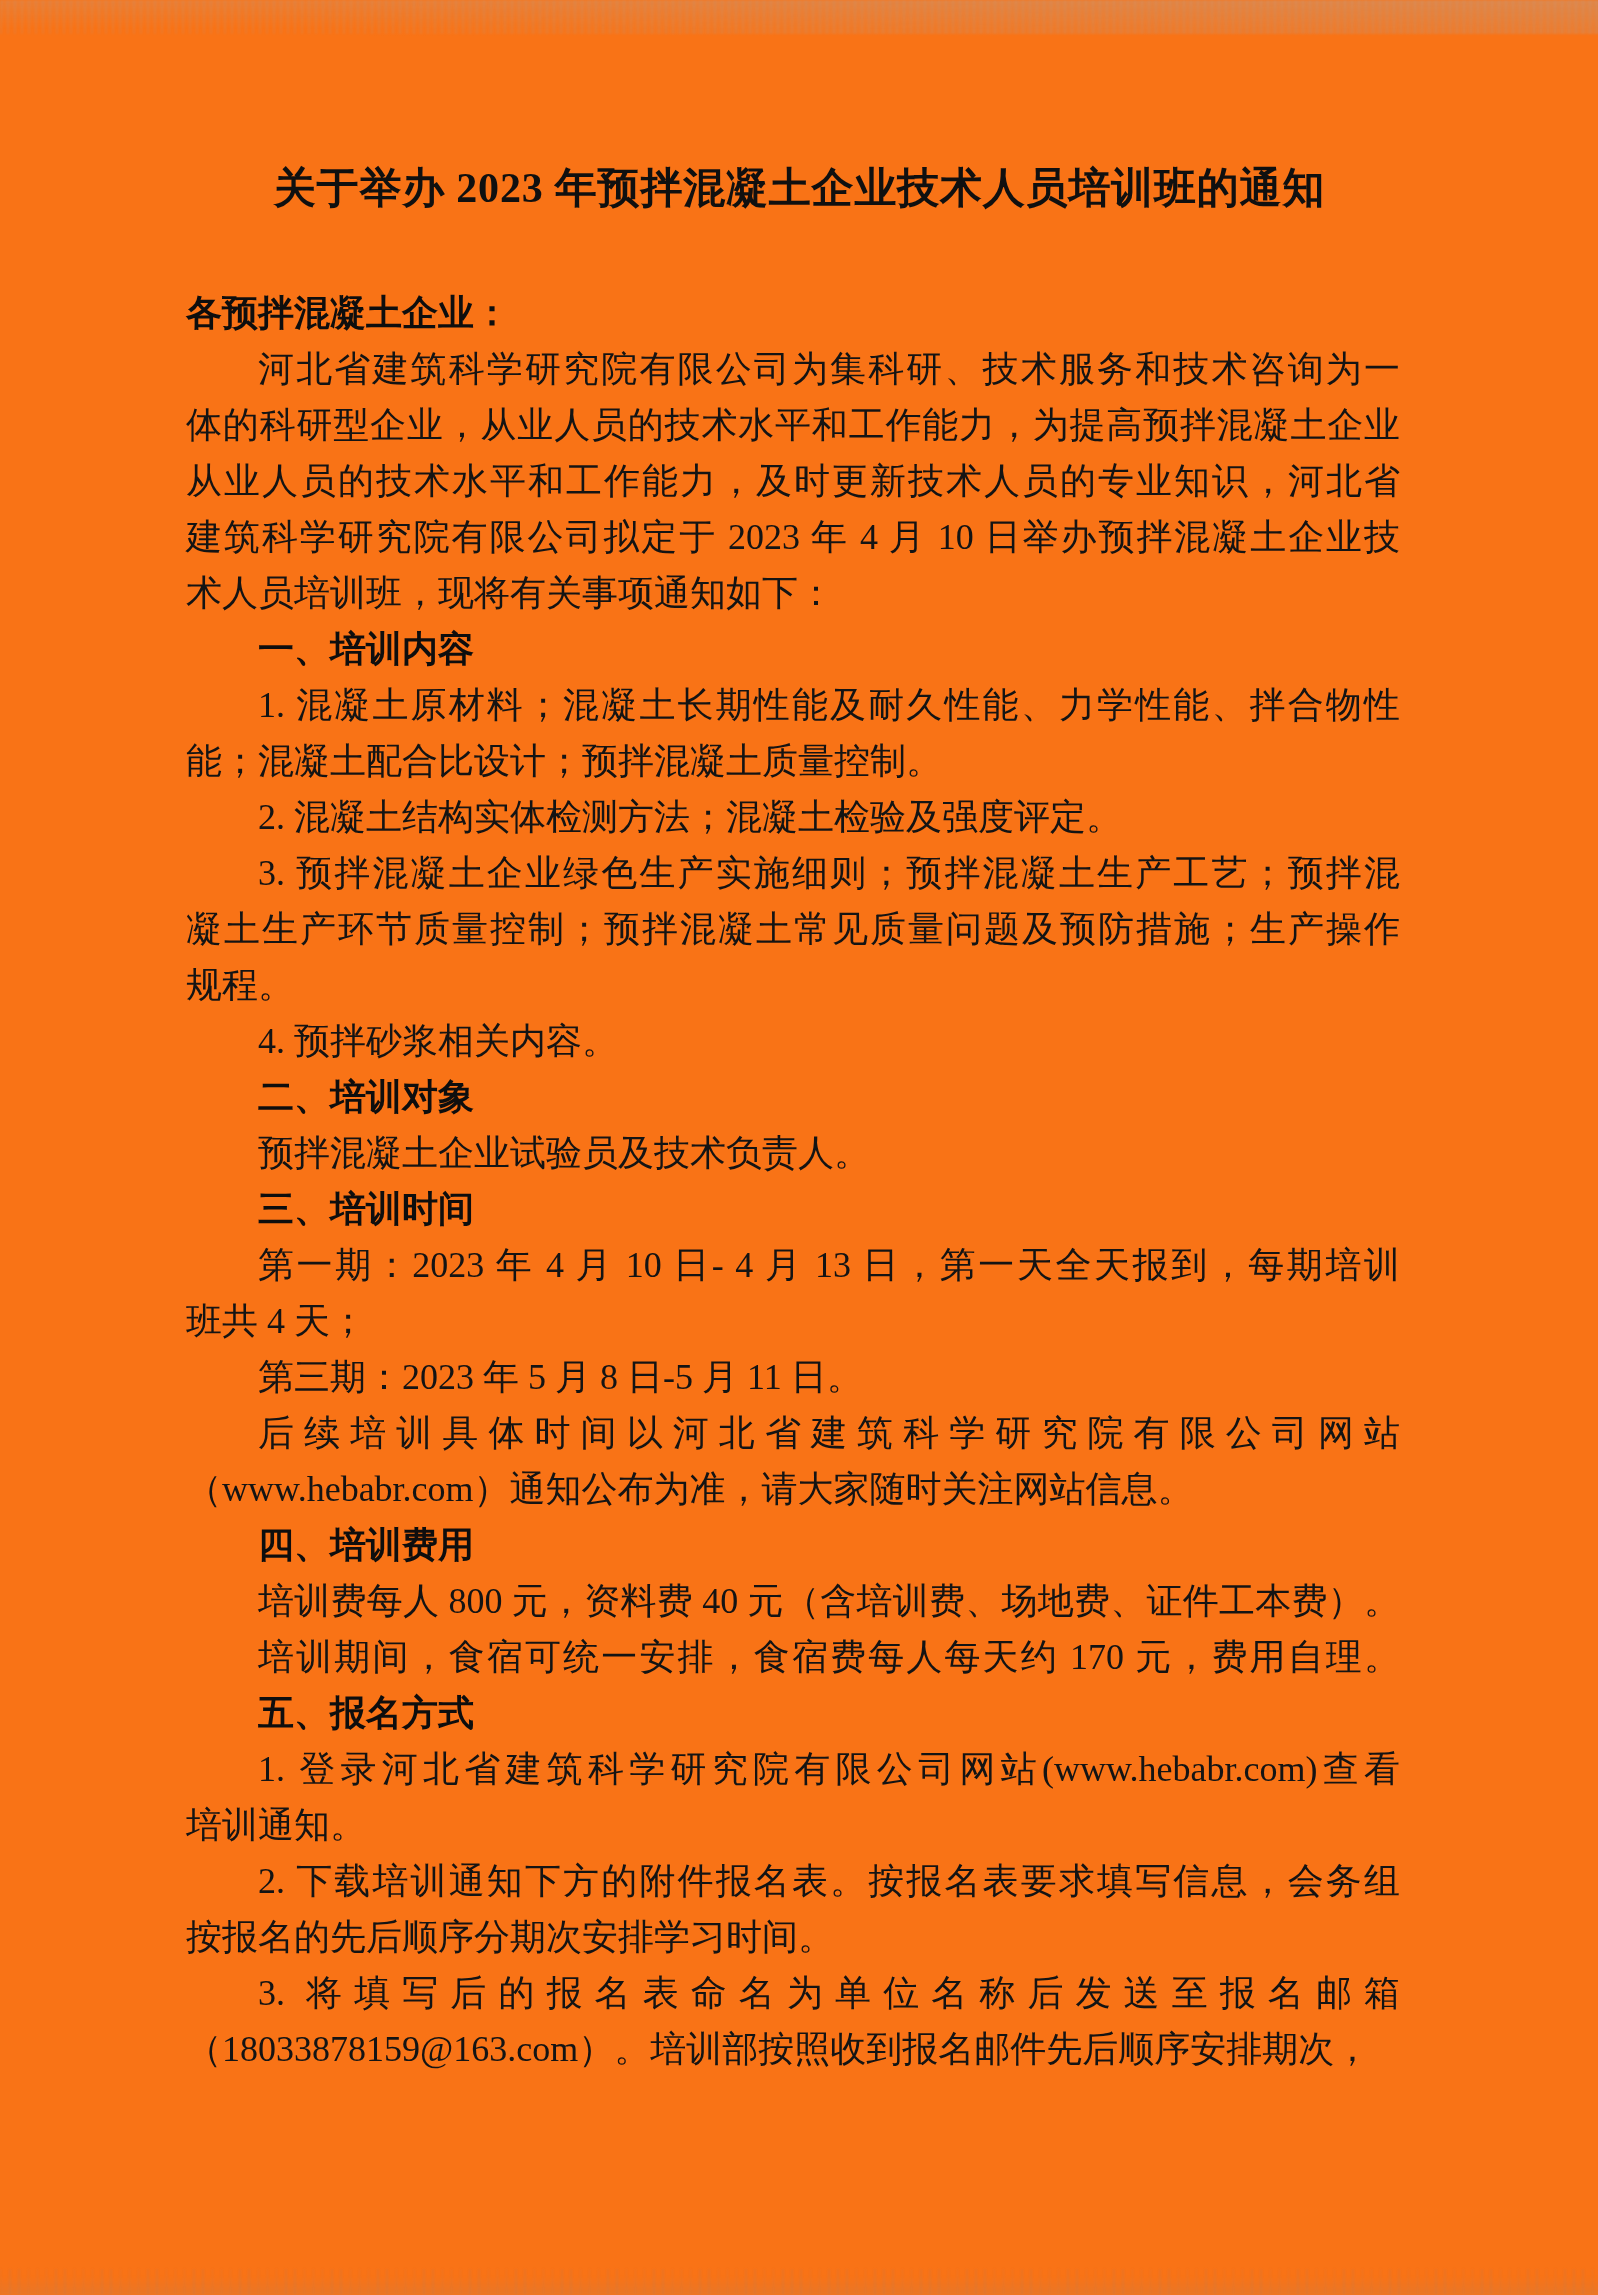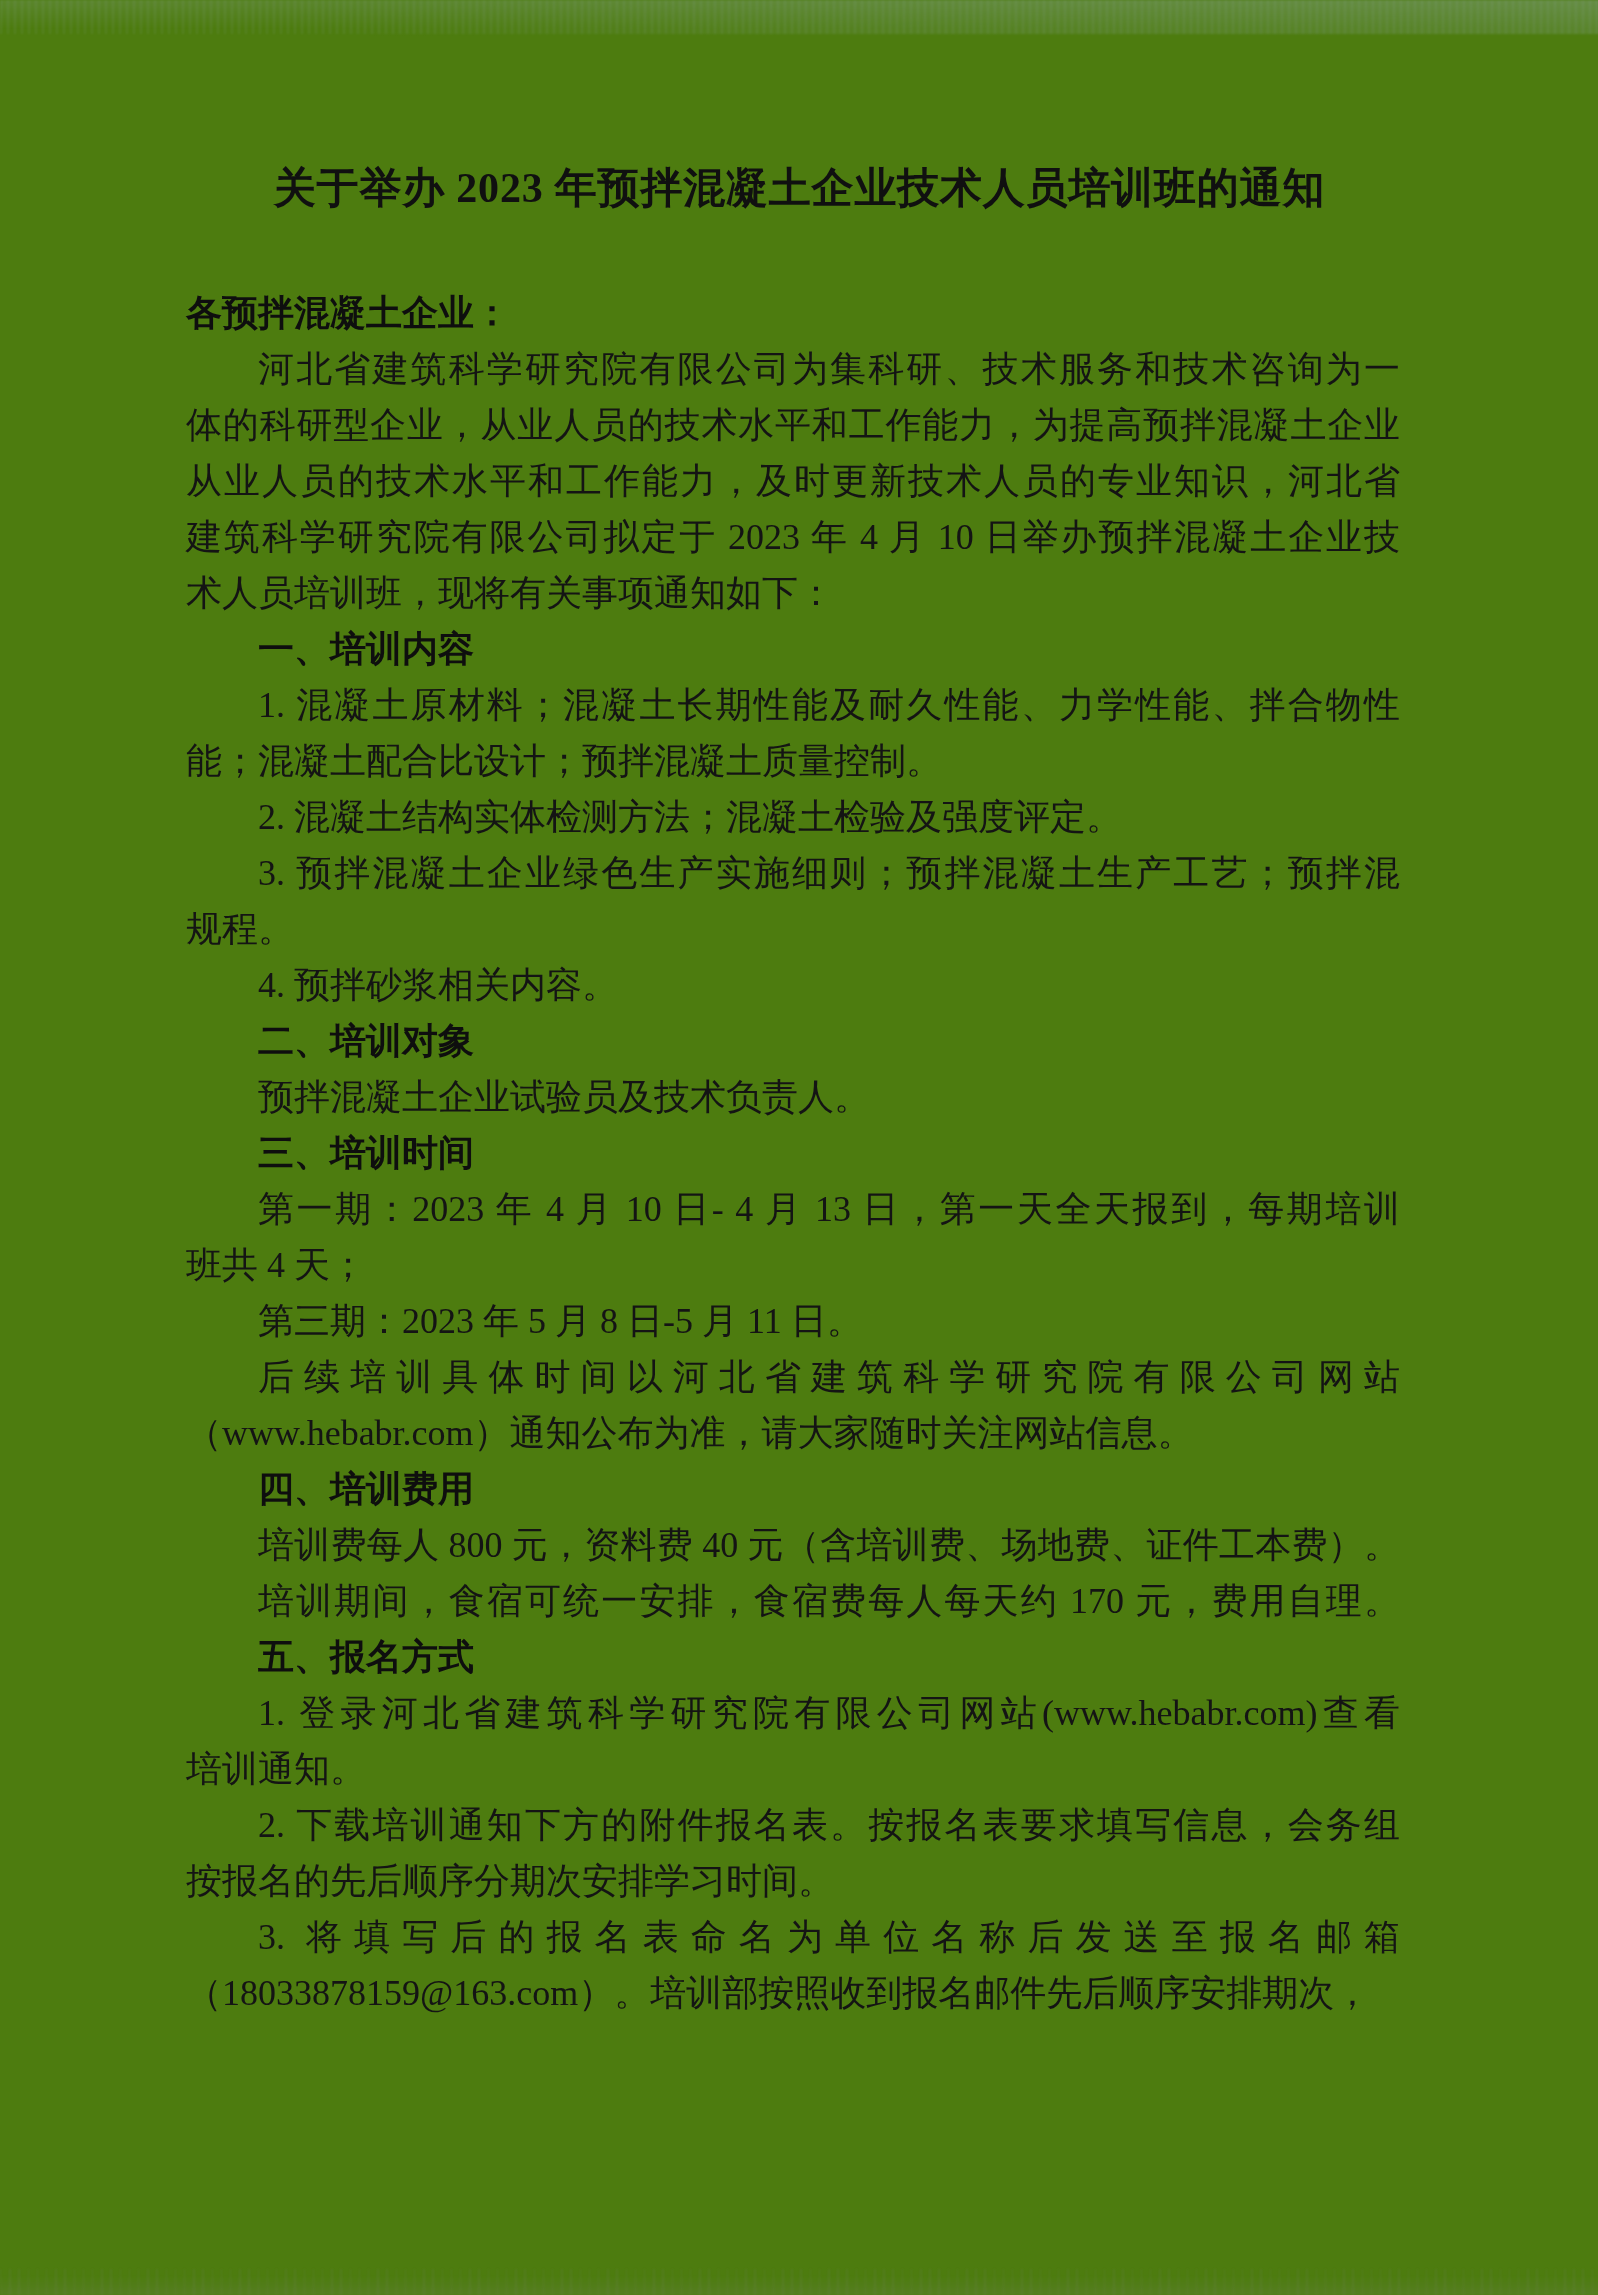--- a/index.html
+++ b/index.html
@@ -4,21 +4,21 @@
 <style>
   html, body {
     margin: 0;
     padding: 0;
     background: #ffffff;
   }
   .page {
     position: relative;
     width: 1599px;
     height: 2295px;
-    background: #4d7c0f;
+    background: #f97316;
     overflow: hidden;
     color: #121212;
   }
   
   .scan-noise {
     position: absolute;
     left: 0;
     right: 0;
     pointer-events: none;
   }
@@ -88,20 +88,21 @@
     <div class="line ind fill">河北省建筑科学研究院有限公司为集科研、技术服务和技术咨询为一</div>
     <div class="line fill">体的科研型企业，从业人员的技术水平和工作能力，为提高预拌混凝土企业</div>
     <div class="line fill">从业人员的技术水平和工作能力，及时更新技术人员的专业知识，河北省</div>
     <div class="line fill">建筑科学研究院有限公司拟定于 2023 年 4 月 10 日举办预拌混凝土企业技</div>
     <div class="line">术人员培训班，现将有关事项通知如下：</div>
     <div class="line ind bold">一、培训内容</div>
     <div class="line ind fill">1. 混凝土原材料；混凝土长期性能及耐久性能、力学性能、拌合物性</div>
     <div class="line">能；混凝土配合比设计；预拌混凝土质量控制。</div>
     <div class="line ind">2. 混凝土结构实体检测方法；混凝土检验及强度评定。</div>
     <div class="line ind fill">3. 预拌混凝土企业绿色生产实施细则；预拌混凝土生产工艺；预拌混</div>
+    <div class="line fill">凝土生产环节质量控制；预拌混凝土常见质量问题及预防措施；生产操作</div>
     <div class="line">规程。</div>
     <div class="line ind">4. 预拌砂浆相关内容。</div>
     <div class="line ind bold">二、培训对象</div>
     <div class="line ind">预拌混凝土企业试验员及技术负责人。</div>
     <div class="line ind bold">三、培训时间</div>
     <div class="line ind fill">第一期：2023 年 4 月 10 日- 4 月 13 日，第一天全天报到，每期培训</div>
     <div class="line">班共 4 天；</div>
     <div class="line ind">第三期：2023 年 5 月 8 日-5 月 11 日。</div>
     <div class="line ind fill">后续培训具体时间以河北省建筑科学研究院有限公司网站</div>
     <div class="line">（www.hebabr.com）通知公布为准，请大家随时关注网站信息。</div>

